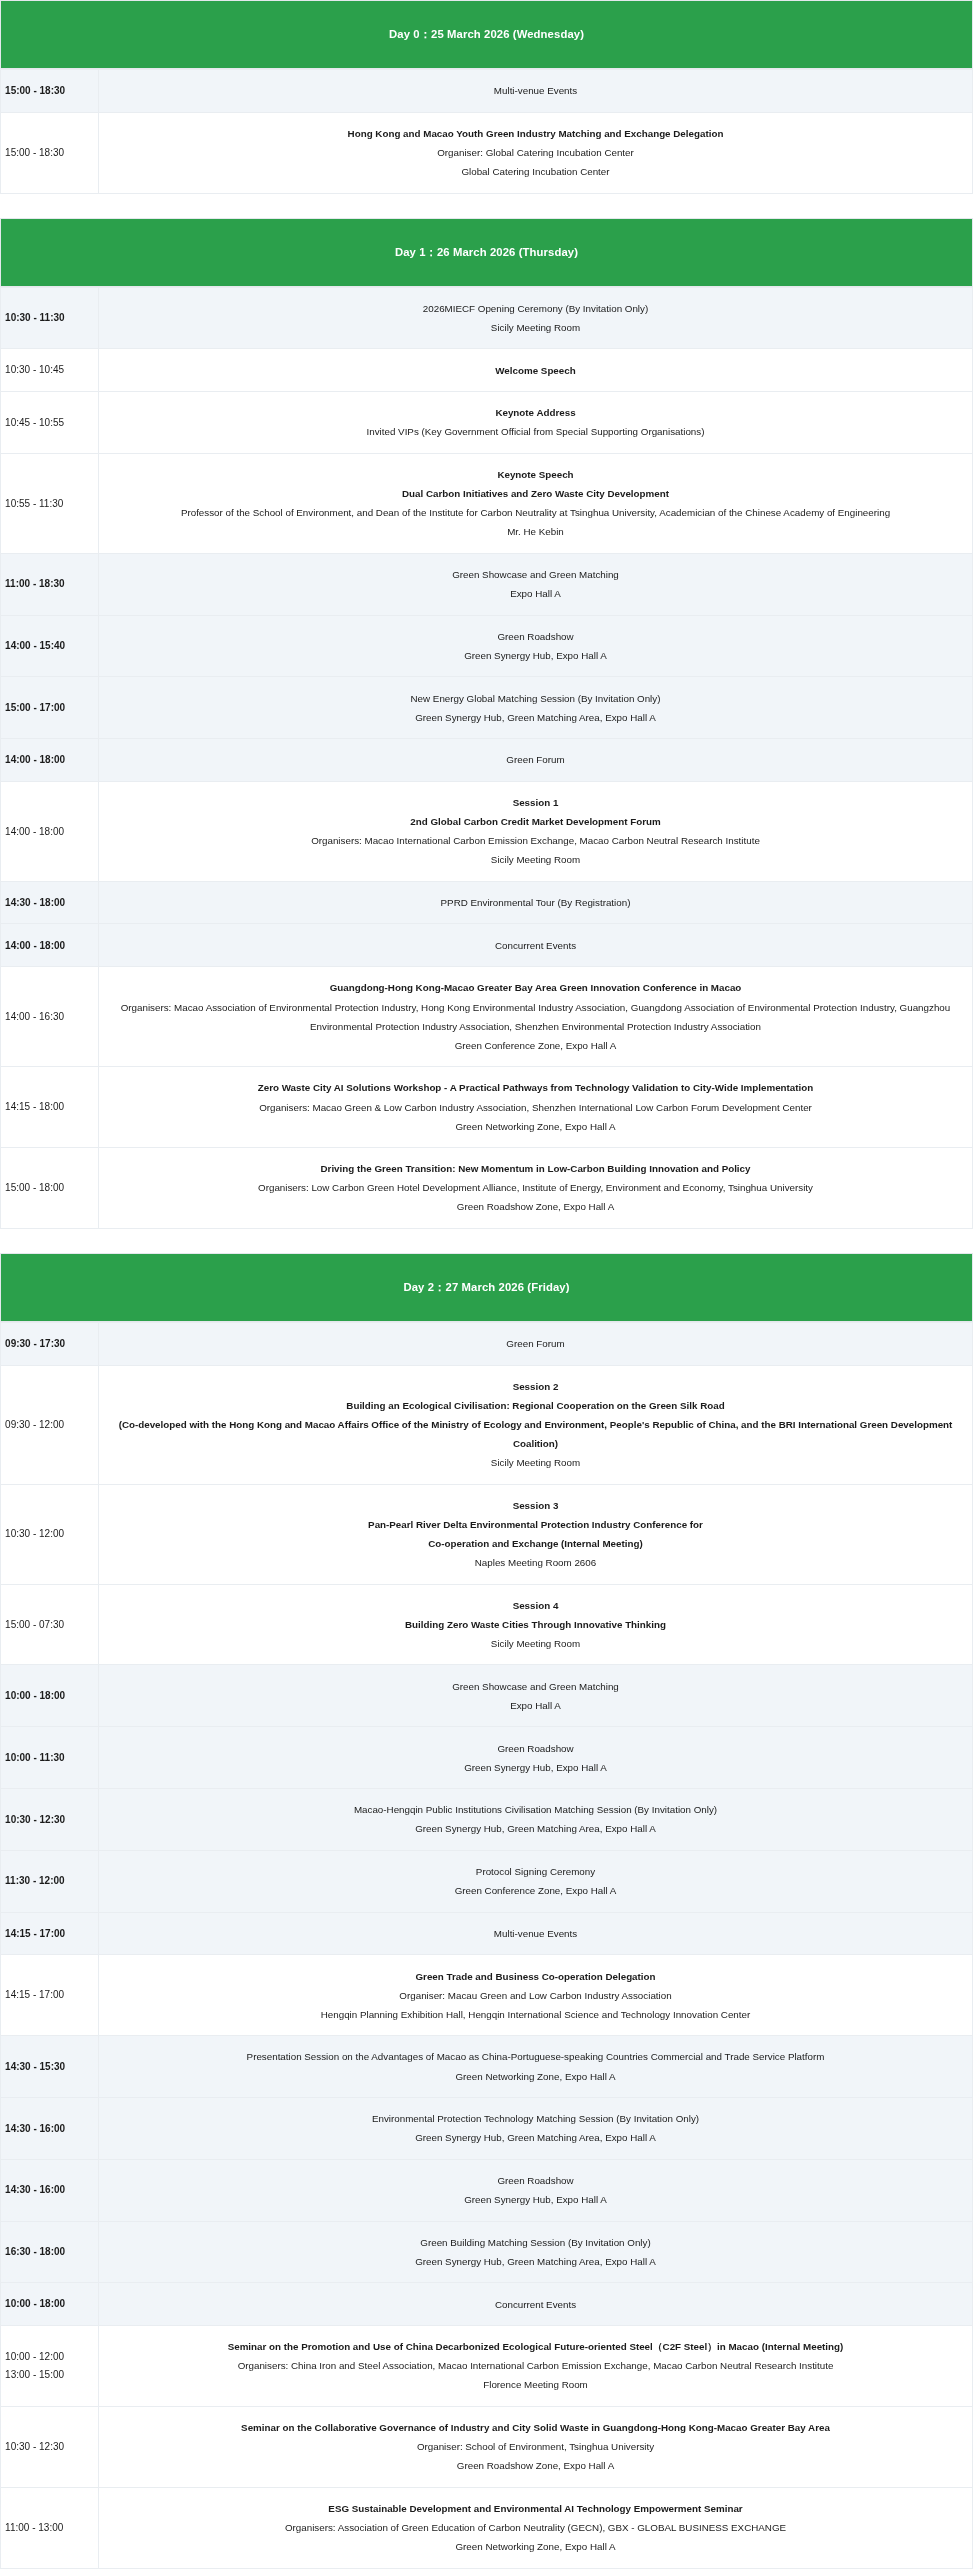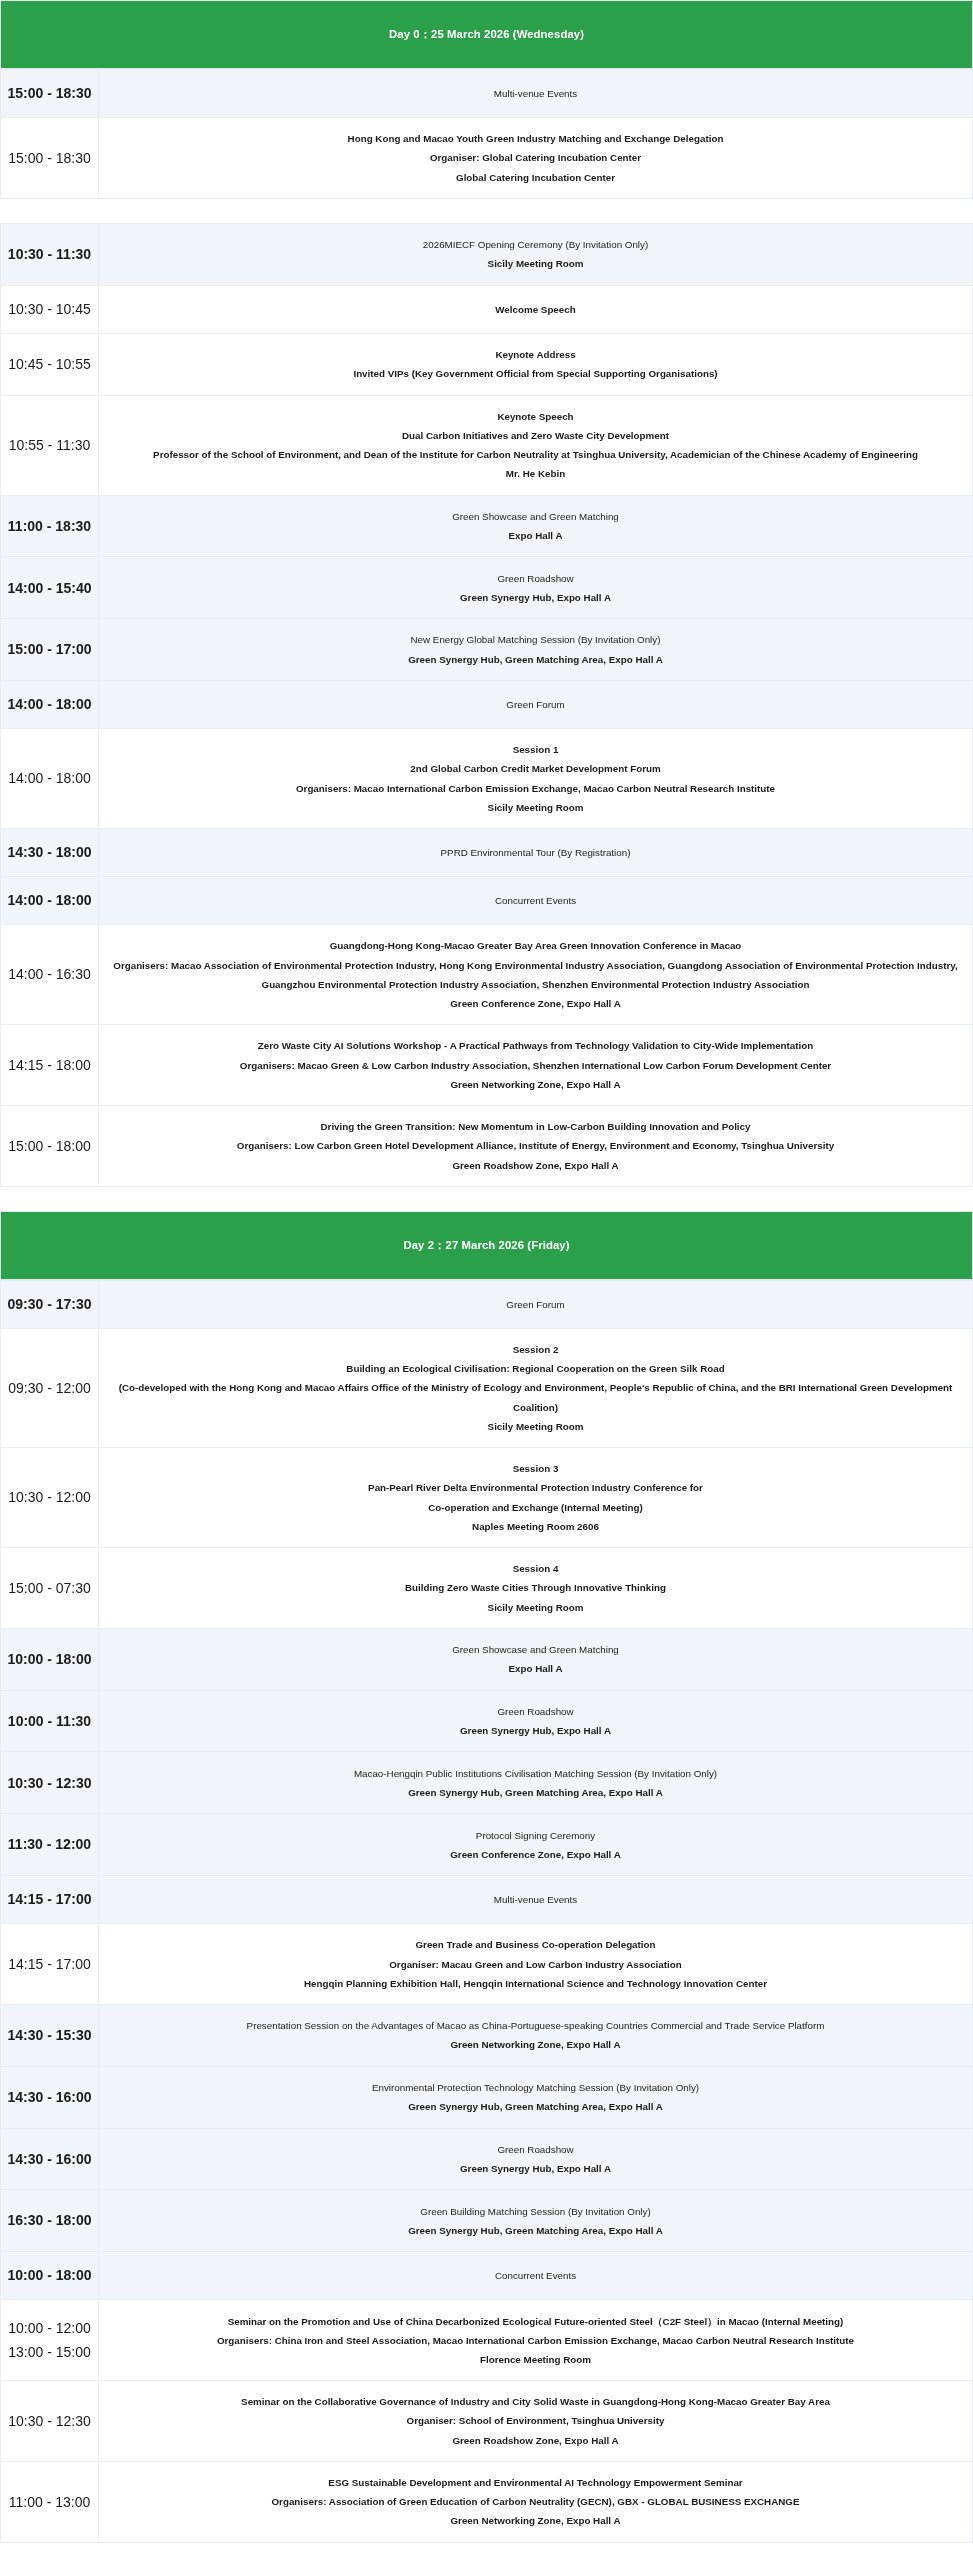--- a/index.html
+++ b/index.html
@@ -32,39 +32,39 @@
     border-collapse: collapse;
     table-layout: fixed;
   }
   table.sched td {
     border: 0.5px solid #e9edf1;
     vertical-align: middle;
     padding: 11.3px 4.1px;
   }
   td.time {
     width: 98px;
-    text-align: center;
-    font-size: 14px;
+    text-align: left;
+    font-size: 10px;
     color: #1b1b1b;
     line-height: 1.75;
     white-space: pre-line;
   }
   td.detail {
     text-align: center;
     font-size: 9.8px;
     color: #1b1b1b;
     line-height: 1.95;
     padding-left: 12.4px;
     padding-right: 12.4px;
   }
   tr.alt td { background: #f1f5f9; }
   tr.alt td.time { font-weight: bold; }
   tr.alt td.detail .t { font-weight: normal; }
   .t { font-weight: bold; display: block; }
-  .s { display: block; font-weight: bold; }
+  .s { display: block; font-weight: normal; }
 </style>
 </head>
 <body>
 
 <div class="page" id="page">
     <div class="day-block">
       <div class="day-header">Day 0：25 March 2026 (Wednesday)</div>
       <table class="sched">
         <tbody>
           <tr class="alt">
@@ -79,20 +79,21 @@
               <span class="t">Hong Kong and Macao Youth Green Industry Matching and Exchange Delegation</span>
               <span class="s">Organiser: Global Catering Incubation Center</span>
               <span class="s">Global Catering Incubation Center</span>
             </td>
           </tr>
         </tbody>
       </table>
     </div>
     <div class="spacer"></div>
     <div class="day-block">
+      <div class="day-header">Day 1：26 March 2026 (Thursday)</div>
       <table class="sched">
         <tbody>
           <tr class="alt">
             <td class="time">10:30 - 11:30</td>
             <td class="detail">
               <span class="t">2026MIECF Opening Ceremony (By Invitation Only)</span>
               <span class="s">Sicily Meeting Room</span>
             </td>
           </tr>
           <tr class="">

